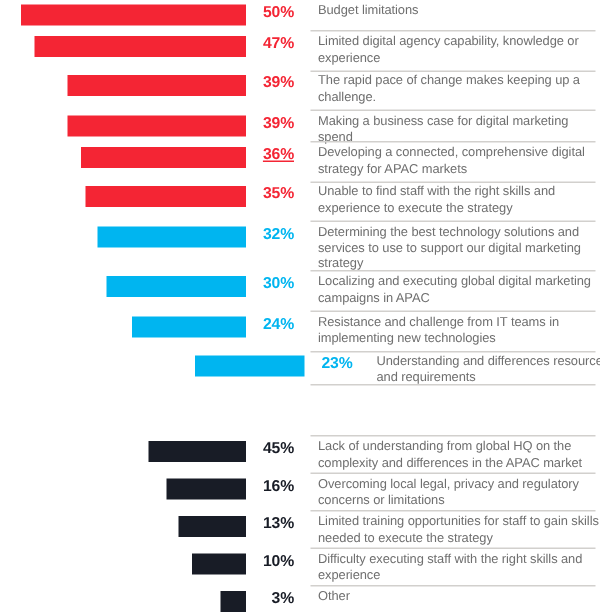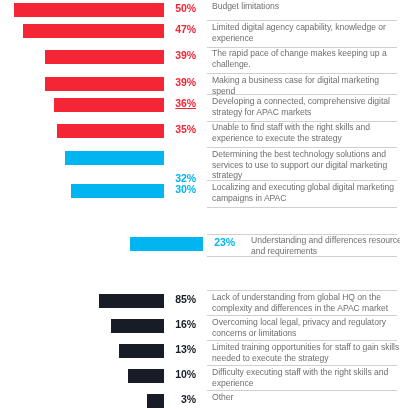--- a/index.html
+++ b/index.html
@@ -115,47 +115,54 @@
         <div class="bar" style="width: 107px; background: rgb(244, 37, 52);"></div>
       </div>
       <div class="pct" style="color: rgb(244, 37, 52);">35%</div>
       <div class="label">Unable to find staff with the right skills and experience to execute the strategy</div>
     </div>
     <div class="rule" style="top: 147px; background: rgb(210, 208, 205);"></div>
     <div class="row" style="top: 148px; height: 33px;">
       <div class="bar-track">
         <div class="bar" style="width: 99px; background: rgb(0, 181, 240);"></div>
       </div>
-      <div class="pct" style="color: rgb(0, 181, 240); margin-top: 22px;">32%</div>
+      <div class="pct" style="color: rgb(0, 181, 240);">32%</div>
       <div class="label">Determining the best technology solutions and services to use to support our digital marketing strategy</div>
     </div>
     <div class="rule" style="top: 180px; background: rgb(210, 208, 205);"></div>
     <div class="row" style="top: 181px; height: 27px; padding-left: 24px;">
       <div class="bar-track">
         <div class="bar" style="width: 93px; background: rgb(0, 181, 240);"></div>
       </div>
       <div class="pct" style="color: rgb(0, 181, 240);">30%</div>
       <div class="label">Localizing and executing global digital marketing campaigns in APAC</div>
     </div>
     <div class="rule" style="top: 207px; background: rgb(210, 208, 205);"></div>
+    <div class="row" style="top: 208px; height: 27px;">
+      <div class="bar-track">
+        <div class="bar" style="width: 76px; background: rgb(0, 181, 240);"></div>
+      </div>
+      <div class="pct" style="color: rgb(0, 181, 240);">24%</div>
+      <div class="label">Resistance and challenge from IT teams in implementing new technologies</div>
+    </div>
     <div class="rule" style="top: 234px; background: rgb(210, 208, 205);"></div>
     <div class="row" style="top: 234px; height: 23px; margin-left: 39px;">
       <div class="bar-track">
         <div class="bar" style="width: 73px; background: rgb(0, 181, 240);"></div>
       </div>
       <div class="pct" style="color: rgb(0, 181, 240);">23%</div>
       <div class="label">Understanding and differences resource needs and requirements</div>
     </div>
     <div class="rule" style="top: 256px; background: rgb(210, 208, 205);"></div>
     <div class="rule" style="top: 290px; background: rgb(210, 208, 205);"></div>
     <div class="row" style="top: 291px; height: 25px;">
       <div class="bar-track">
         <div class="bar" style="width: 65px; background: rgb(24, 28, 38);"></div>
       </div>
-      <div class="pct" style="color: rgb(24, 28, 38);">85%</div>
+      <div class="pct" style="color: rgb(24, 28, 38);">45%</div>
       <div class="label">Lack of understanding from global HQ on the complexity and differences in the APAC market</div>
     </div>
     <div class="rule" style="top: 315px; background: rgb(210, 208, 205);"></div>
     <div class="row" style="top: 316px; height: 25px;">
       <div class="bar-track">
         <div class="bar" style="width: 53px; background: rgb(24, 28, 38);"></div>
       </div>
       <div class="pct" style="color: rgb(24, 28, 38);">16%</div>
       <div class="label">Overcoming local legal, privacy and regulatory concerns or limitations</div>
     </div>

